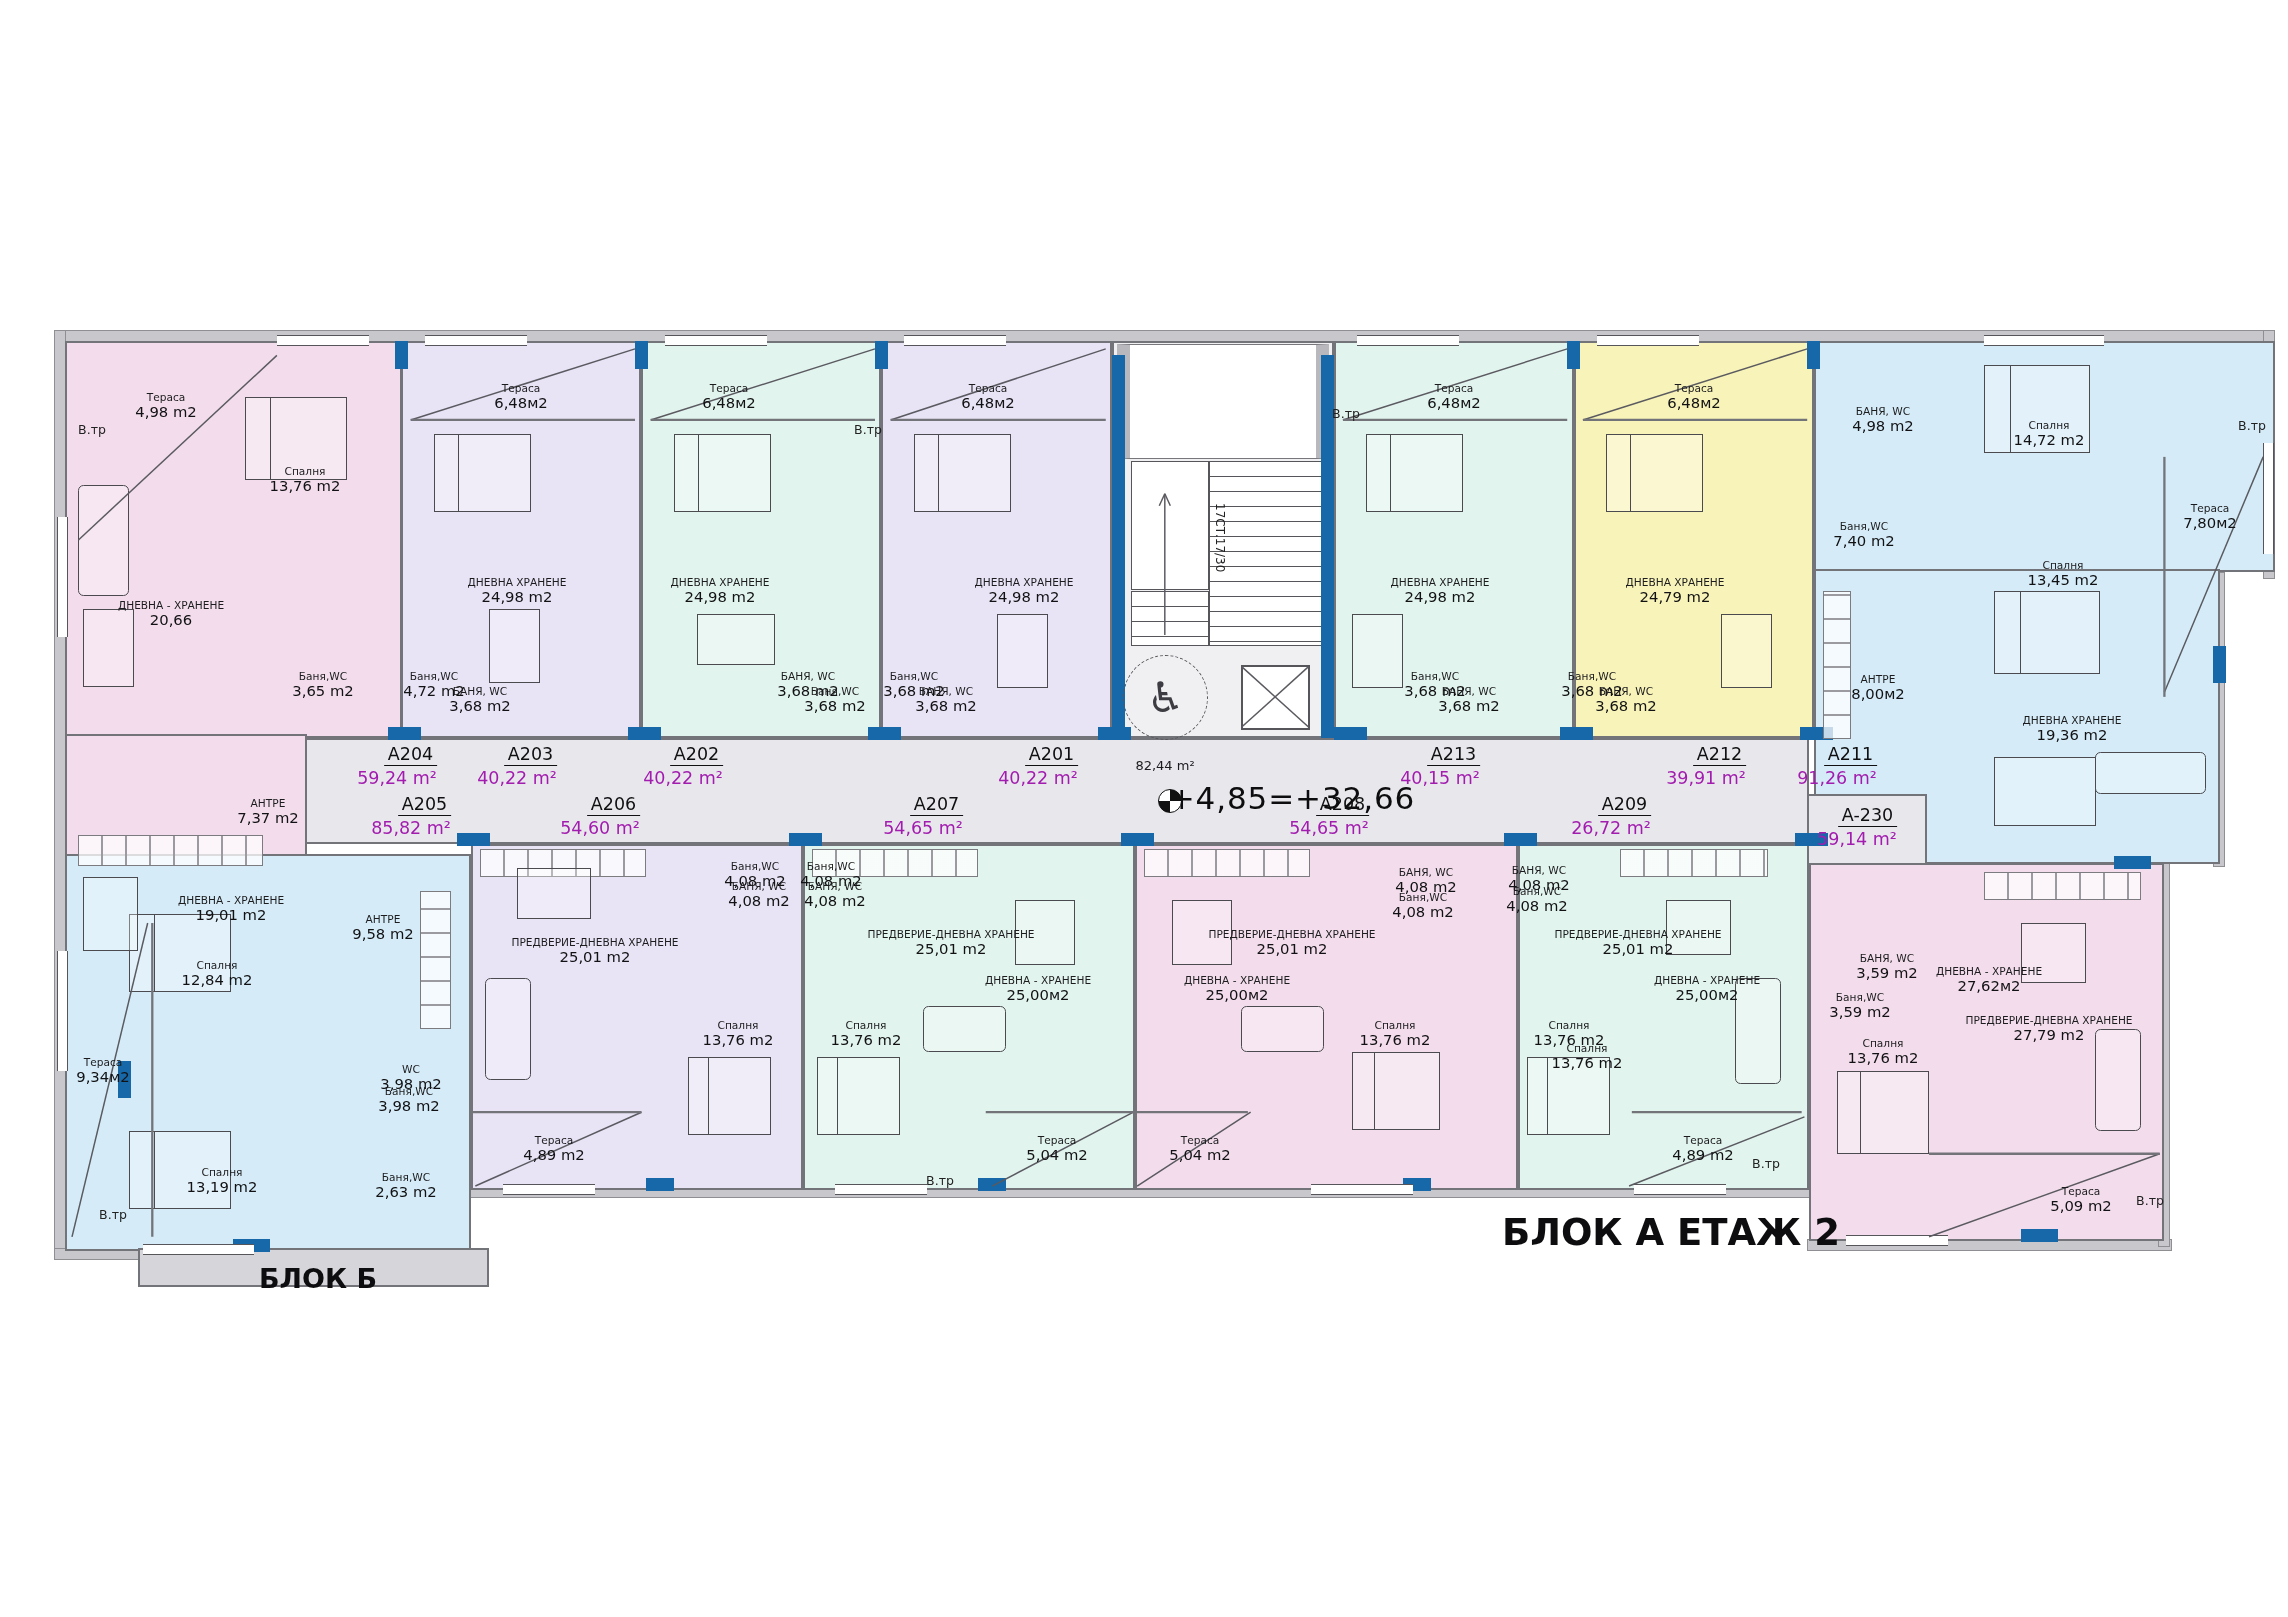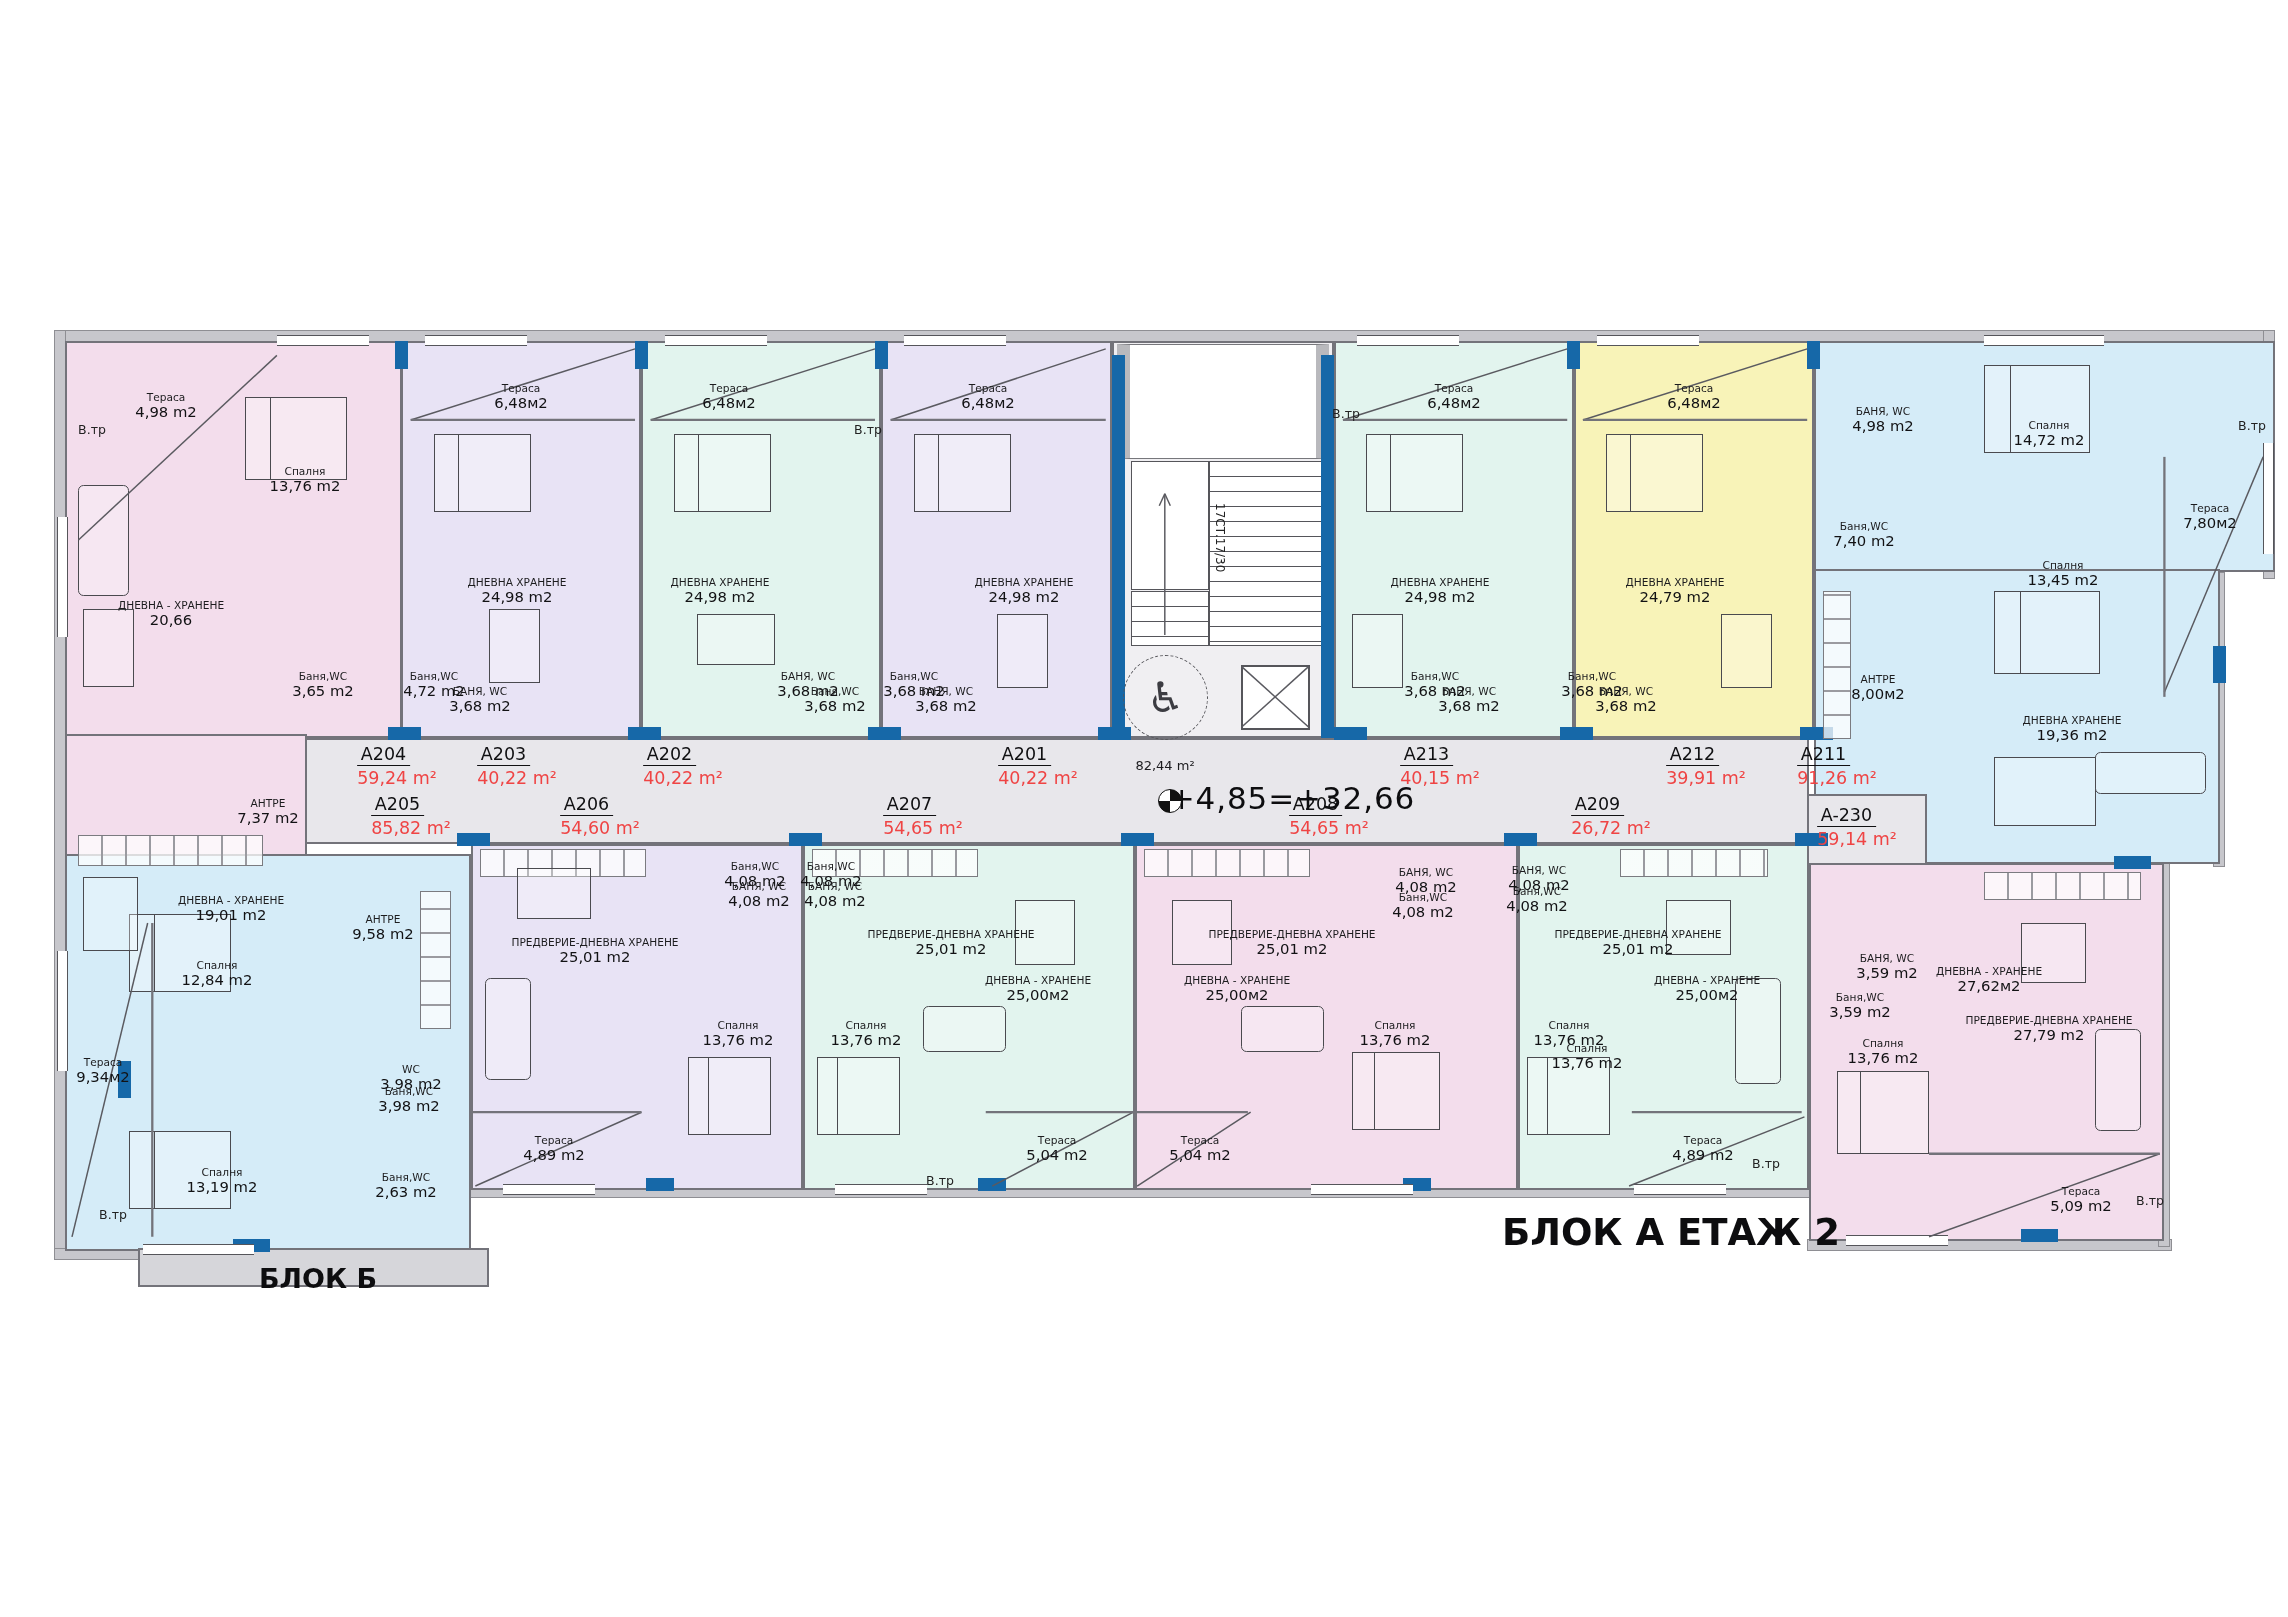--- a/index.html
+++ b/index.html
@@ -19,23 +19,23 @@
   .kit{position:absolute;border:1.4px solid #7b7b80;box-sizing:border-box;
        background:repeating-linear-gradient(90deg,rgba(255,255,255,.75) 0 22px,#9a9aa0 22px 24px);}
   .kitv{background:repeating-linear-gradient(0deg,rgba(255,255,255,.75) 0 22px,#9a9aa0 22px 24px);}
   .bed{position:absolute;border:1.8px solid #4a4a4f;box-sizing:border-box;background:rgba(255,255,255,.35);}
   .bed::before{content:"";position:absolute;left:0;top:0;bottom:0;width:24%;border-right:1.4px solid #4a4a4f;}
   .tbl{position:absolute;border:1.8px solid #4a4a4f;box-sizing:border-box;background:rgba(255,255,255,.3);}
   .sofa{position:absolute;border:1.8px solid #4a4a4f;border-radius:5.5px;box-sizing:border-box;background:rgba(255,255,255,.3);}
   .rl{position:absolute;transform:translate(-50%,-50%);text-align:center;line-height:1.12;white-space:nowrap;z-index:6;}
   .rn{display:block;font-size:10.6px;color:#1c1c1e;}
   .ra{display:block;font-size:14.8px;color:#121214;}
-  .al{position:absolute;transform:translateX(-50%);text-align:left;z-index:7;}
+  .al{position:absolute;transform:translateX(-50%);text-align:right;z-index:7;}
   .ai{display:inline-block;font-size:17.5px;color:#101012;border-bottom:1.8px solid #101012;padding:0 3.7px 0.9px;}
-  .aa{display:block;font-size:17.5px;color:#ef4444;margin-top:1.8px;}
+  .aa{display:block;font-size:17.5px;color:#a21caf;margin-top:1.8px;}
   .vtr{position:absolute;transform:translate(-50%,-50%);font-size:12.5px;color:#222;z-index:6;white-space:nowrap;}
   .small{font-size:13px;}
   .treads{position:absolute;border:1.4px solid #55555a;box-sizing:border-box;background:
       repeating-linear-gradient(180deg,#fff 0 14px,#55555a 14px 15px);}
   .landing{position:absolute;border:1.4px solid #55555a;background:#fff;box-sizing:border-box;}
   .elev{position:absolute;border:2.3px solid #55555a;background:#fff;box-sizing:border-box;}
   .wcirc{position:absolute;border:1.8px dashed #55555a;border-radius:50%;display:flex;align-items:center;justify-content:center;
          font-size:42px;color:#3c3c42;z-index:5;}
   .canopy{position:absolute;background:#fff;border:1.8px solid #77777c;border-left:13px solid #b9b9bd;border-right:13px solid #b9b9bd;box-sizing:border-box;}
   .lvl{position:absolute;transform:translate(-50%,-50%);font-size:31px;color:#0d0d0f;letter-spacing:0.9px;z-index:8;white-space:nowrap;}

